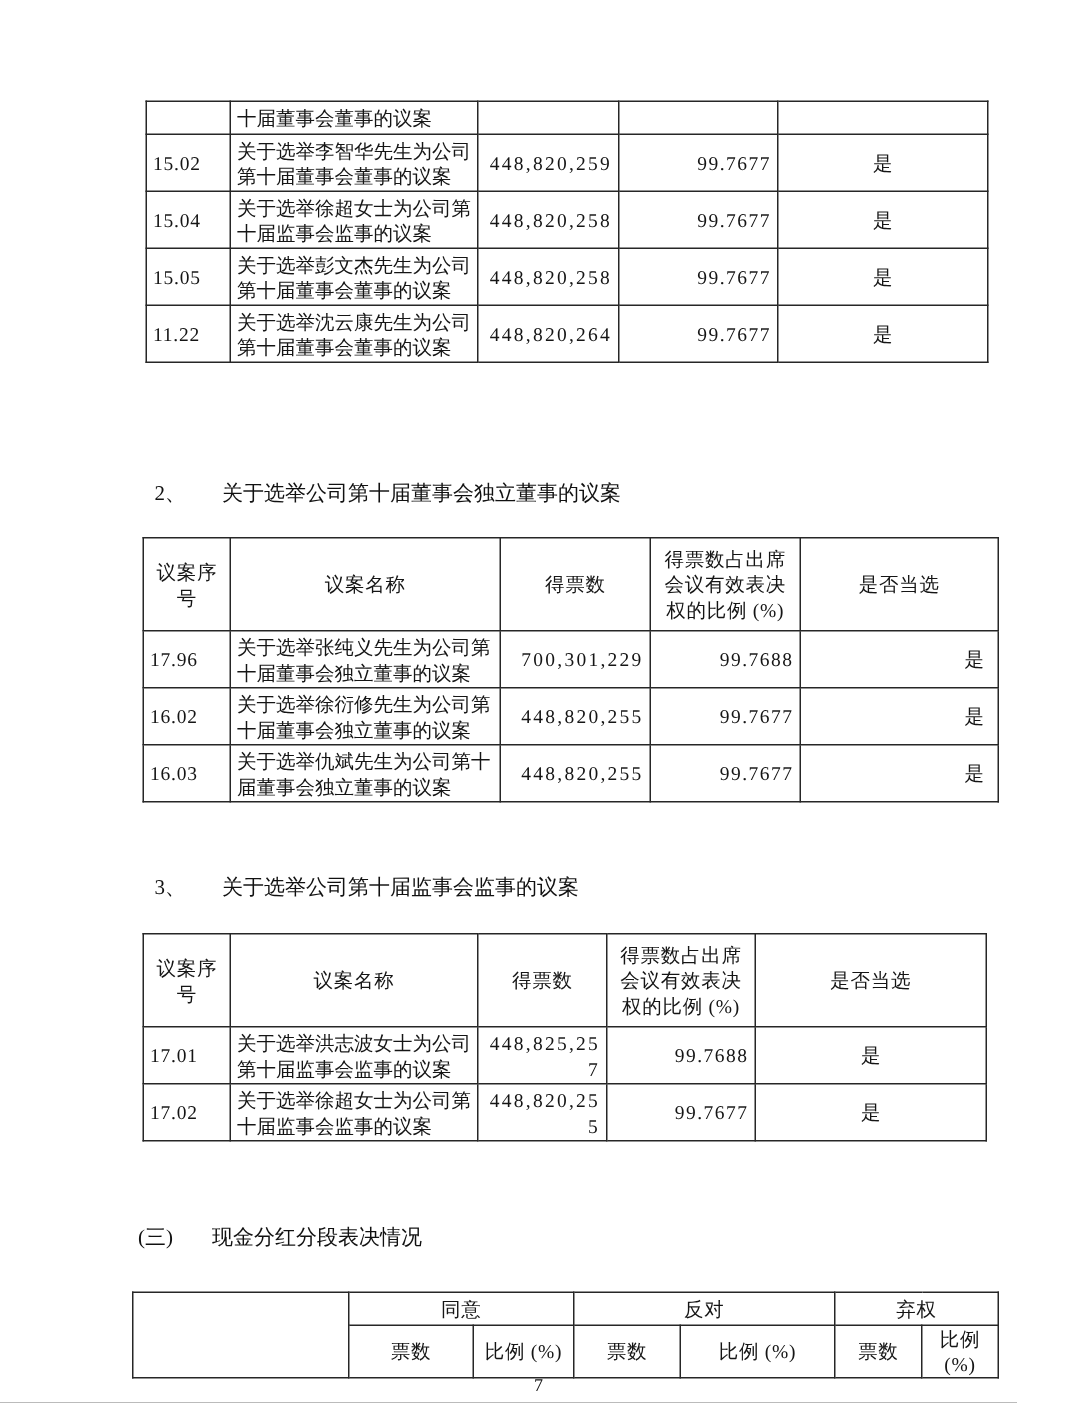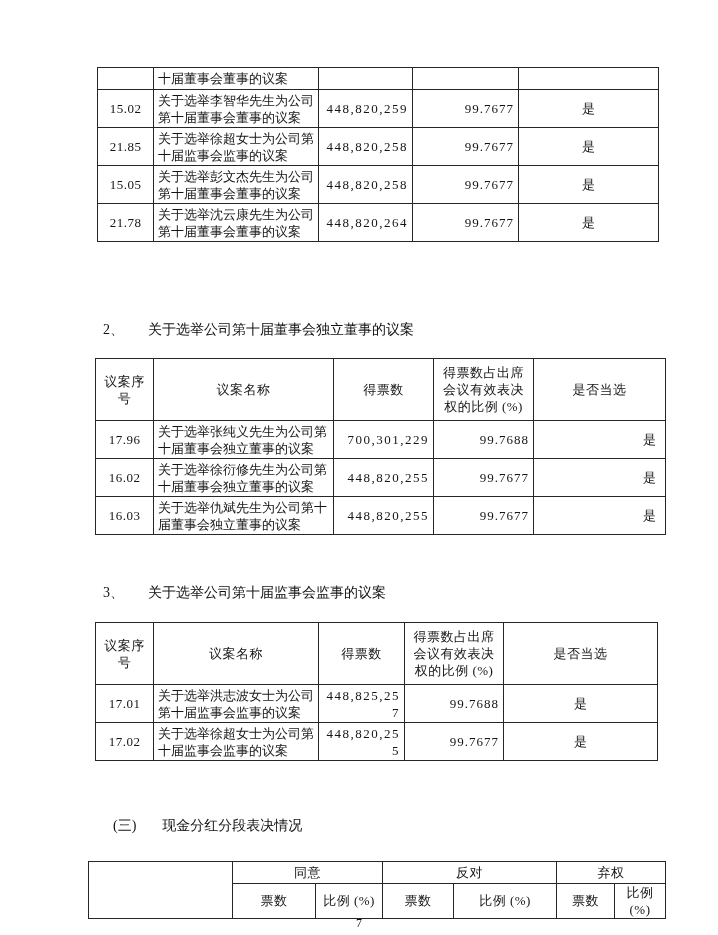--- a/index.html
+++ b/index.html
@@ -19,21 +19,21 @@
   }
   table.vt td{
     border:1px solid #262626;
     font-size:13px;
     line-height:17px;
     vertical-align:middle;
     padding:1px 4px;
     overflow:hidden;
     word-break:break-all;
   }
-  td.c-no{text-align:center;padding:1px 2px;letter-spacing:0.5px;}
+  td.c-no{text-align:left;padding:1px 2px;letter-spacing:0.5px;}
   td.c-name{text-align:left;}
   td.c-votes{text-align:right;padding-right:8px;letter-spacing:1.5px;}
   td.c-ratio{text-align:right;padding-right:11px;letter-spacing:1px;}
   td.c-el{text-align:center;}
   table.t2 td.c-el{text-align:right;padding-right:9px;}
   td.hd{text-align:center;padding:1px 8px;letter-spacing:0.5px;}
   .heading{
     position:absolute;
     font-size:14px;
     line-height:17px;
@@ -81,35 +81,35 @@
       <td class="c-el"></td>
     </tr>
     <tr style="height:38px">
       <td class="c-no">15.02</td>
       <td class="c-name">关于选举李智华先生为公司第十届董事会董事的议案</td>
       <td class="c-votes">448,820,259</td>
       <td class="c-ratio">99.7677</td>
       <td class="c-el">是</td>
     </tr>
     <tr style="height:38px">
-      <td class="c-no">21.85</td>
+      <td class="c-no">15.04</td>
       <td class="c-name">关于选举徐超女士为公司第十届监事会监事的议案</td>
       <td class="c-votes">448,820,258</td>
       <td class="c-ratio">99.7677</td>
       <td class="c-el">是</td>
     </tr>
     <tr style="height:38px">
       <td class="c-no">15.05</td>
       <td class="c-name">关于选举彭文杰先生为公司第十届董事会董事的议案</td>
       <td class="c-votes">448,820,258</td>
       <td class="c-ratio">99.7677</td>
       <td class="c-el">是</td>
     </tr>
     <tr style="height:38px">
-      <td class="c-no">21.78</td>
+      <td class="c-no">11.22</td>
       <td class="c-name">关于选举沈云康先生为公司第十届董事会董事的议案</td>
       <td class="c-votes">448,820,264</td>
       <td class="c-ratio">99.7677</td>
       <td class="c-el">是</td>
     </tr>
   </tbody>
     </table>
 
   <div class="heading" style="top:321px;left:103px;">
     <span class="h-label">2、</span><span class="h-title">关于选举公司第十届董事会独立董事的议案</span>
@@ -185,21 +185,21 @@
     <tr style="height:38px">
       <td class="c-no">17.02</td>
       <td class="c-name">关于选举徐超女士为公司第十届监事会监事的议案</td>
       <td class="c-votes">448,820,255</td>
       <td class="c-ratio">99.7677</td>
       <td class="c-el">是</td>
     </tr>
   </tbody>
     </table>
 
-  <div class="heading cash" style="top:817px;left:113px;">
+  <div class="heading cash" style="top:817px;left:92px;">
     <span class="h-label">(三)</span><span class="h-title">现金分红分段表决情况</span>
   </div>
 
   <table class="cash" style="position:absolute;top:861px;left:88px;width:577px;border-collapse:collapse;table-layout:fixed;">
     <colgroup>
         <col style="width:144px">
         <col style="width:83px">
         <col style="width:67px">
         <col style="width:71px">
         <col style="width:103px">

